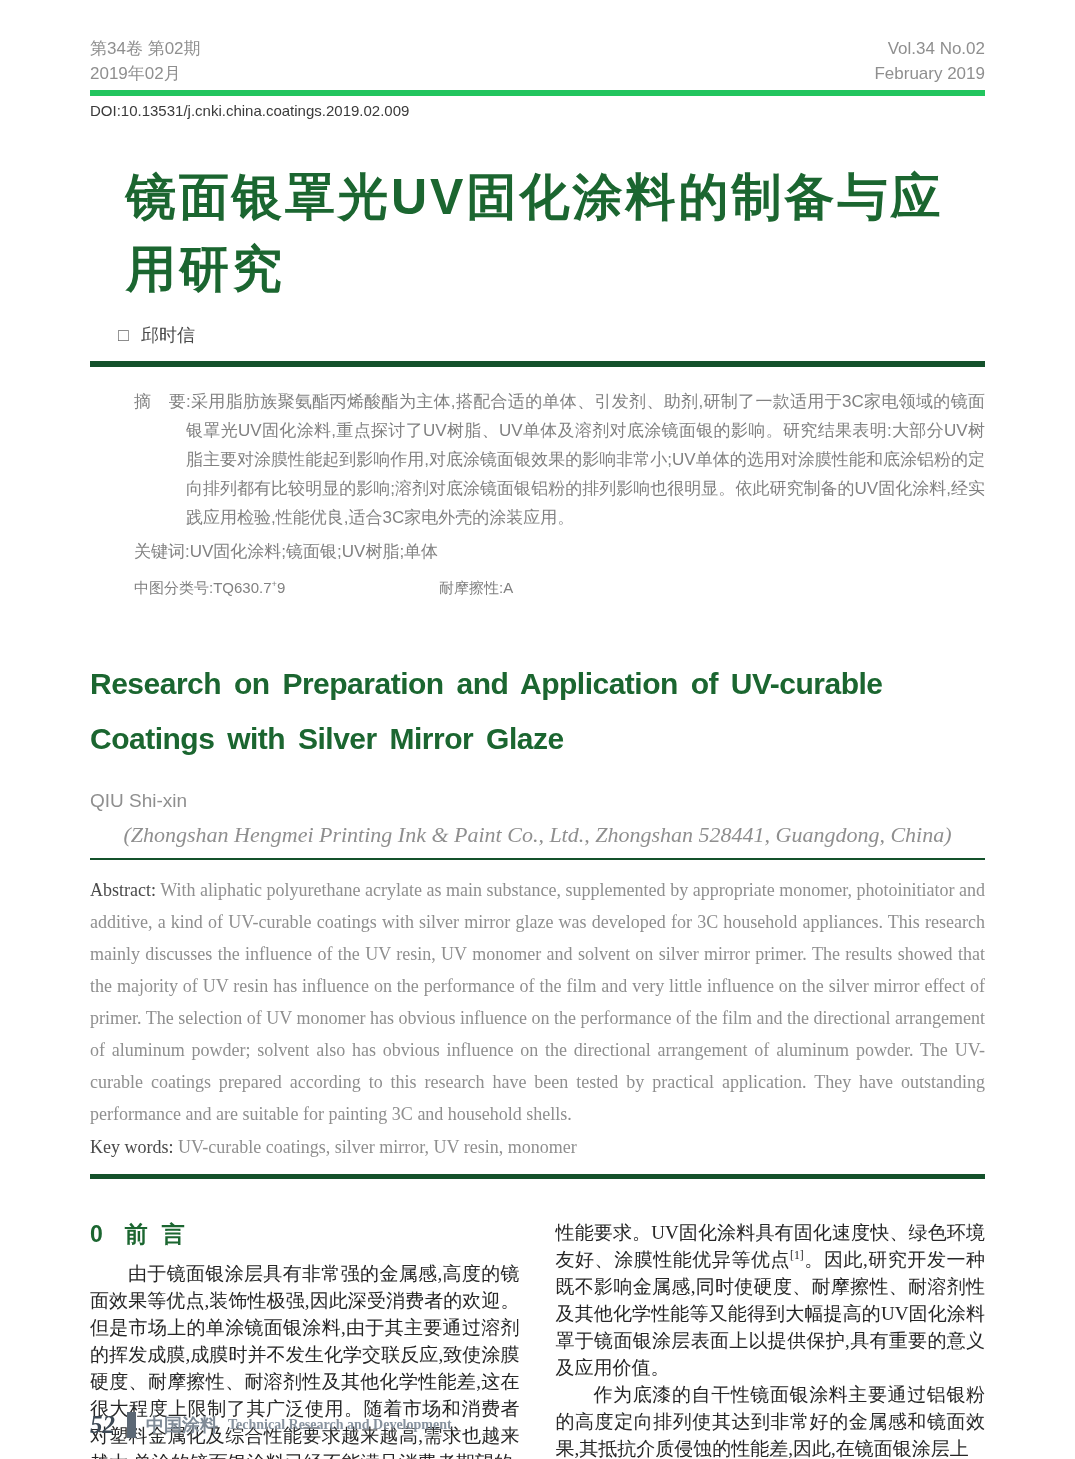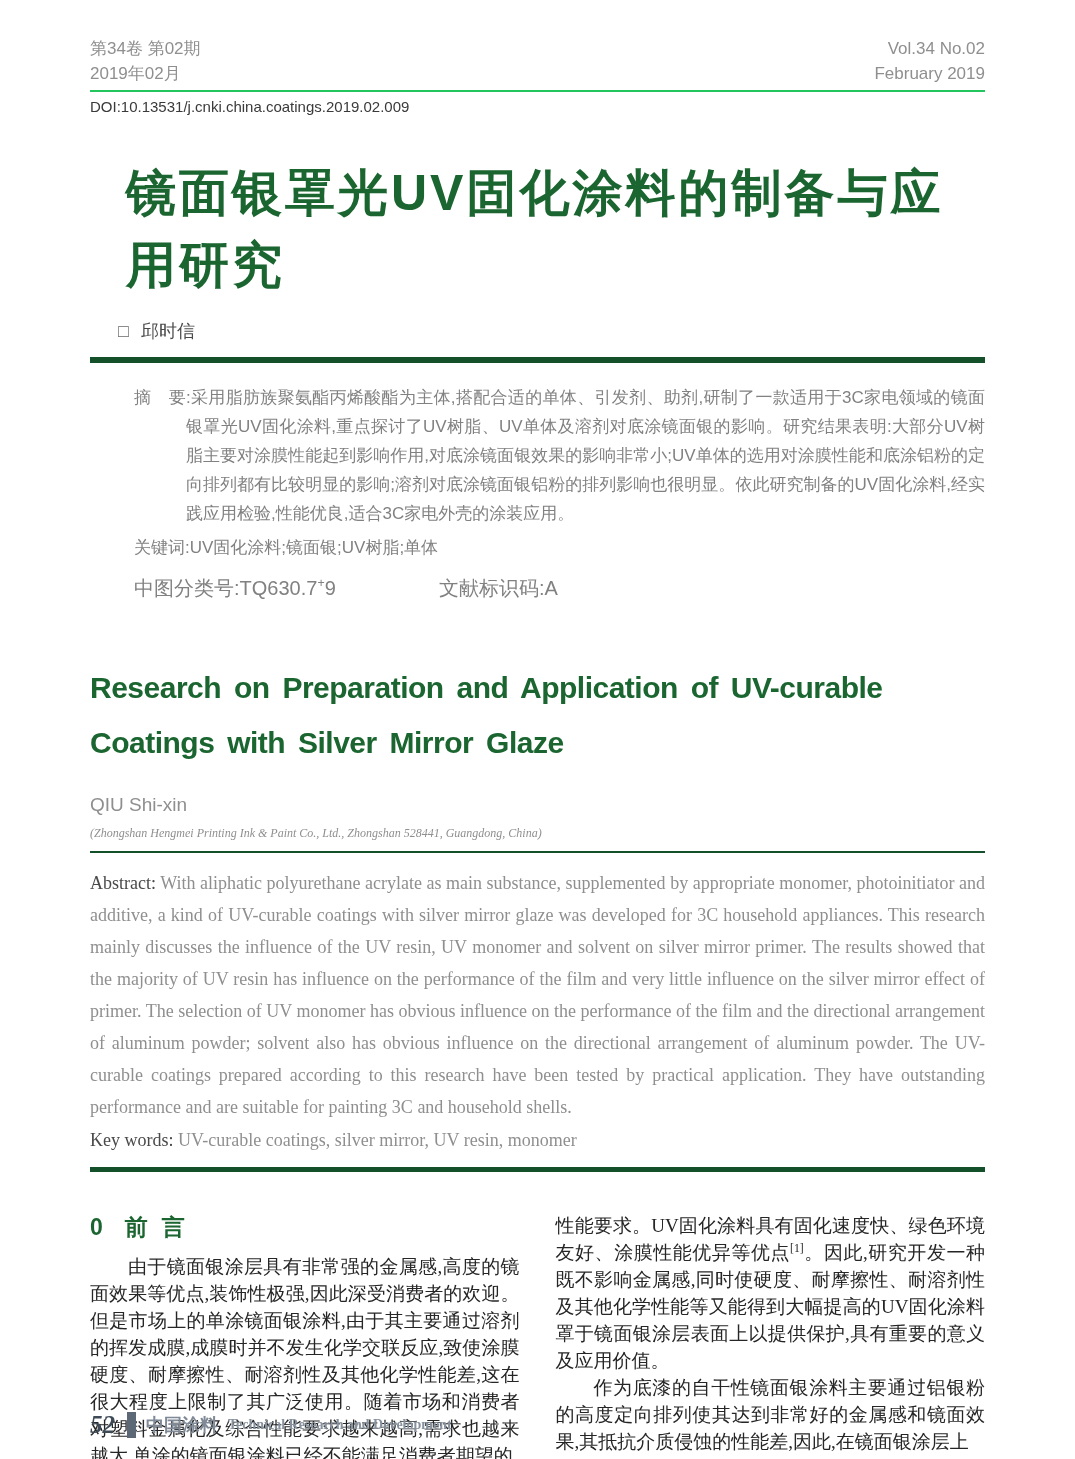--- a/index.html
+++ b/index.html
@@ -11,21 +11,21 @@
     margin: 0 auto;
     background: #ffffff;
     font-family: "Liberation Sans", sans-serif;
     overflow: hidden;
   }
   .content { padding: 36px 90px 0 90px; }
 
   
   .jheader { display: flex; justify-content: space-between; align-items: flex-start;
              color: #8f8f8f; font-size: 17px; line-height: 25px;
-             border-bottom: 2px solid #22c55e; padding-bottom: 4px; }
+             border-bottom: 6px solid #22c55e; padding-bottom: 4px; }
   .jheader .col { min-width: 200px; }
   .jheader .col.center { text-align: center; flex: 1; }
   .jheader .col.right { text-align: right; }
   .cn-journal { letter-spacing: 10px; padding-left: 10px; }
   .doi-line { margin-top: 6px; font-size: 15px; color: #3a3a3a; }
 
   
   .title-cn { margin-top: 42px; max-width: 840px;
               font-size: 50px; font-weight: 800; letter-spacing: 3px;
               color: #1b6630; line-height: 72px; margin-left: 36px; }
@@ -35,32 +35,32 @@
   .bar { background: #14512b; border: none; }
   .bar.thick { height: 6px; margin-top: 14px; }
   .bar.mid { height: 5px; margin-top: 12px; }
   .bar.thin { height: 2px; margin-top: 10px; }
 
   
   .abs-cn-wrap { margin: 20px 0 0 44px; }
   .abs-cn { color: #818181; font-size: 17px; line-height: 29px; text-align: justify;
             padding-left: 52px; text-indent: -52px; }
   .kw-cn { margin: 8px 0 0 44px; color: #818181; font-size: 17px; }
-  .meta-row { display: flex; margin: 16px 0 0 44px; color: #818181; font-size: 20px; }
+  .meta-row { display: flex; margin: 16px 0 0 44px; color: #818181; font-size: 15px; }
   .meta-row .m1 { flex: 0 0 305px; }
   .meta-row .m2 { flex: 0 0 235px; }
   sup { font-size: 0.62em; vertical-align: super; line-height: 0; }
 
   
   .title-en { margin-top: 58px; max-width: 880px; color: #1b6630;
               font-size: 30px; font-weight: bold; letter-spacing: -0.5px;
               word-spacing: 5px; line-height: 55px; }
   .author-en { margin-top: 24px; font-size: 19px; color: #8f8f8f; }
-  .affil-en { margin-top: 10px; font-size: 12px; color: #8f8f8f;
-              font-family: "Liberation Serif", serif; font-style: italic; }
+  .affil-en { margin-top: 10px; font-size: 22px; color: #8f8f8f;
+              font-family: "Liberation Serif", serif; font-style: italic; text-align: center; }
   .abs-en { margin-top: 14px; font-family: "Liberation Serif", serif;
             font-size: 18px; line-height: 32px; color: #8f8f8f; text-align: justify; }
   .abs-en .lbl, .kw-en .lbl { font-weight: normal; color: #4a4a4a; }
   .kw-en { margin-top: 2px; font-family: "Liberation Serif", serif;
            font-size: 18px; line-height: 30px; color: #8f8f8f; }
 
   
   .body-cols { display: flex; gap: 36px; margin-top: 40px;
                font-family: "Liberation Serif", serif; font-size: 19px;
                line-height: 27px; color: #262626; text-align: justify; }
@@ -106,21 +106,21 @@
     </div>
 
     <hr class="bar thick">
 
     <div class="abs-cn-wrap">
       <p class="abs-cn"><span class="lbl">摘　要:</span><span>采用脂肪族聚氨酯丙烯酸酯为主体,搭配合适的单体、引发剂、助剂,研制了一款适用于3C家电领域的镜面银罩光UV固化涂料,重点探讨了UV树脂、UV单体及溶剂对底涂镜面银的影响。研究结果表明:大部分UV树脂主要对涂膜性能起到影响作用,对底涂镜面银效果的影响非常小;UV单体的选用对涂膜性能和底涂铝粉的定向排列都有比较明显的影响;溶剂对底涂镜面银铝粉的排列影响也很明显。依此研究制备的UV固化涂料,经实践应用检验,性能优良,适合3C家电外壳的涂装应用。</span></p>
     </div>
     <div class="kw-cn">关键词:UV固化涂料;镜面银;UV树脂;单体</div>
     <div class="meta-row">
       <span class="m1"><span>中图分类号:TQ630.7</span><sup>+</sup><span>9</span></span>
-      <span class="m2">文献标识码:A</span>
+      <span class="m2">耐摩擦性:A</span>
     </div>
 
     <h2 class="title-en">Research on Preparation and Application of UV-curable Coatings with Silver Mirror Glaze</h2>
     <div class="author-en">QIU Shi-xin</div>
     <div class="affil-en">(Zhongshan Hengmei Printing Ink &amp; Paint Co., Ltd., Zhongshan 528441, Guangdong, China)</div>
     <hr class="bar thin">
     <p class="abs-en"><span class="lbl">Abstract:</span><span> With aliphatic polyurethane acrylate as main substance, supplemented by appropriate monomer, photoinitiator and additive, a kind of UV-curable coatings with silver mirror glaze was developed for 3C household appliances. This research mainly discusses the influence of the UV resin, UV monomer and solvent on silver mirror primer. The results showed that the majority of UV resin has influence on the performance of the film and very little influence on the silver mirror effect of primer. The selection of UV monomer has obvious influence on the performance of the film and the directional arrangement of aluminum powder; solvent also has obvious influence on the directional arrangement of aluminum powder. The UV-curable coatings prepared according to this research have been tested by practical application. They have outstanding performance and are suitable for painting 3C and household shells.</span></p>
     <p class="kw-en"><span class="lbl">Key words:</span><span> UV-curable coatings, silver mirror, UV resin, monomer</span></p>
 
     <hr class="bar mid">

